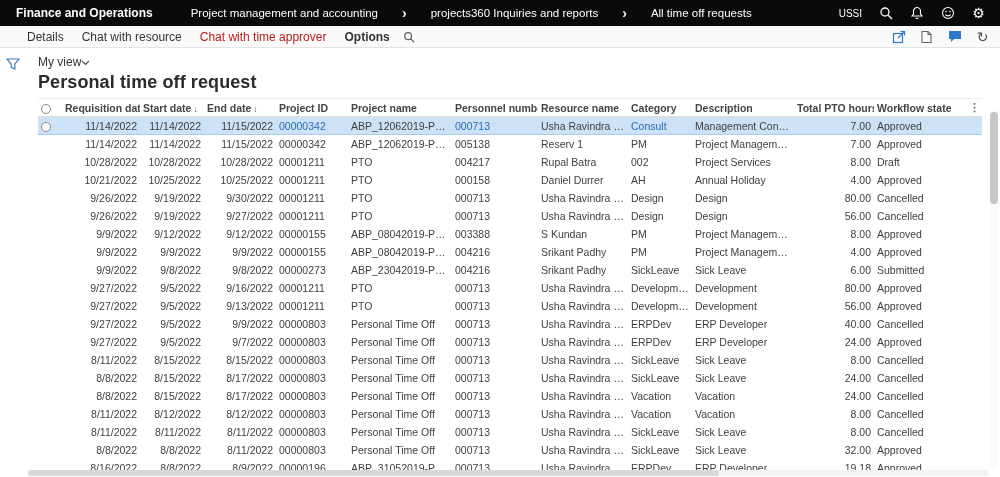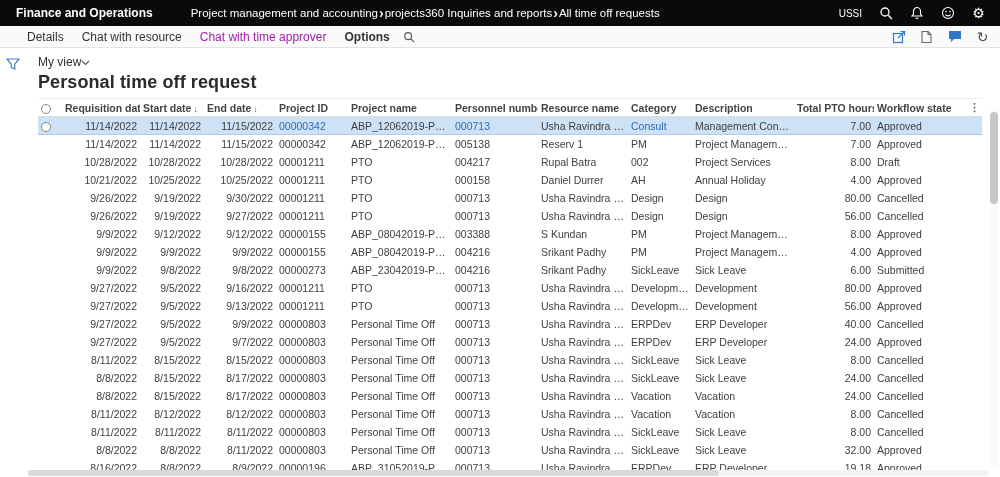--- a/index.html
+++ b/index.html
@@ -9,37 +9,37 @@
     background: #fff; color: #323130;
   }
   .app { width: 1000px; height: 469px; display: flex; flex-direction: column; }
 
   
   .topbar {
     height: 26px; background: #0a0a0a; color: #fff;
     display: flex; align-items: center; flex: 0 0 26px; font-size: 12px;
   }
   .brand { font-weight: 700; padding: 0 16px; white-space: nowrap; cursor: pointer; }
-  .breadcrumb { display: flex; align-items: center; gap: 1px; margin-left: 22px; font-size: 11.5px; flex: 1; min-width: 0; }
+  .breadcrumb { display: flex; align-items: center; gap: 24px; margin-left: 22px; font-size: 11.5px; flex: 1; min-width: 0; }
   .crumb { white-space: nowrap; cursor: pointer; }
   .crumb-sep { font-size: 14px; line-height: 10px; opacity: .95; font-weight: 700; }
   .topbar-right { display: flex; align-items: center; gap: 16px; padding-right: 14px; }
   .company { font-size: 10px; cursor: pointer; }
   .tb-icon { width: 15px; height: 15px; display: inline-flex; align-items: center; justify-content: center; cursor: pointer; }
   .tb-icon.gear { font-size: 14px; color: #fff; }
 
   
   .actionpane {
     height: 22px; flex: 0 0 22px; background: #fafafa;
     border-bottom: 1px solid #e3e3e3;
     display: flex; align-items: center; font-size: 12px; color: #333; padding: 0 10px 0 18px;
   }
   .ap-items { display: flex; align-items: center; }
   .ap-item { padding: 0 9px; white-space: nowrap; cursor: pointer; }
-  .ap-item.disabled { color: #a21caf; cursor: default; }
+  .ap-item.disabled { color: #b91c1c; cursor: default; }
   .ap-item.strong { font-weight: 700; }
   .ap-search { display: inline-flex; margin-left: 4px; cursor: pointer; }
   .ap-right { margin-left: auto; display: flex; align-items: center; gap: 13px; }
   .ap-icon { display: inline-flex; align-items: center; justify-content: center; width: 15px; height: 15px; cursor: pointer; }
   .ap-icon.refresh { font-size: 14px; color: #4e4e4e; line-height: 14px; }
 
   
   .content { flex: 1; display: flex; position: relative; background: #fff; }
   .filter-rail { width: 26px; padding-top: 9px; display: flex; justify-content: center; align-items: flex-start; cursor: pointer; }
   .main { flex: 1; padding: 4px 10px 0 12px; min-width: 0; }

